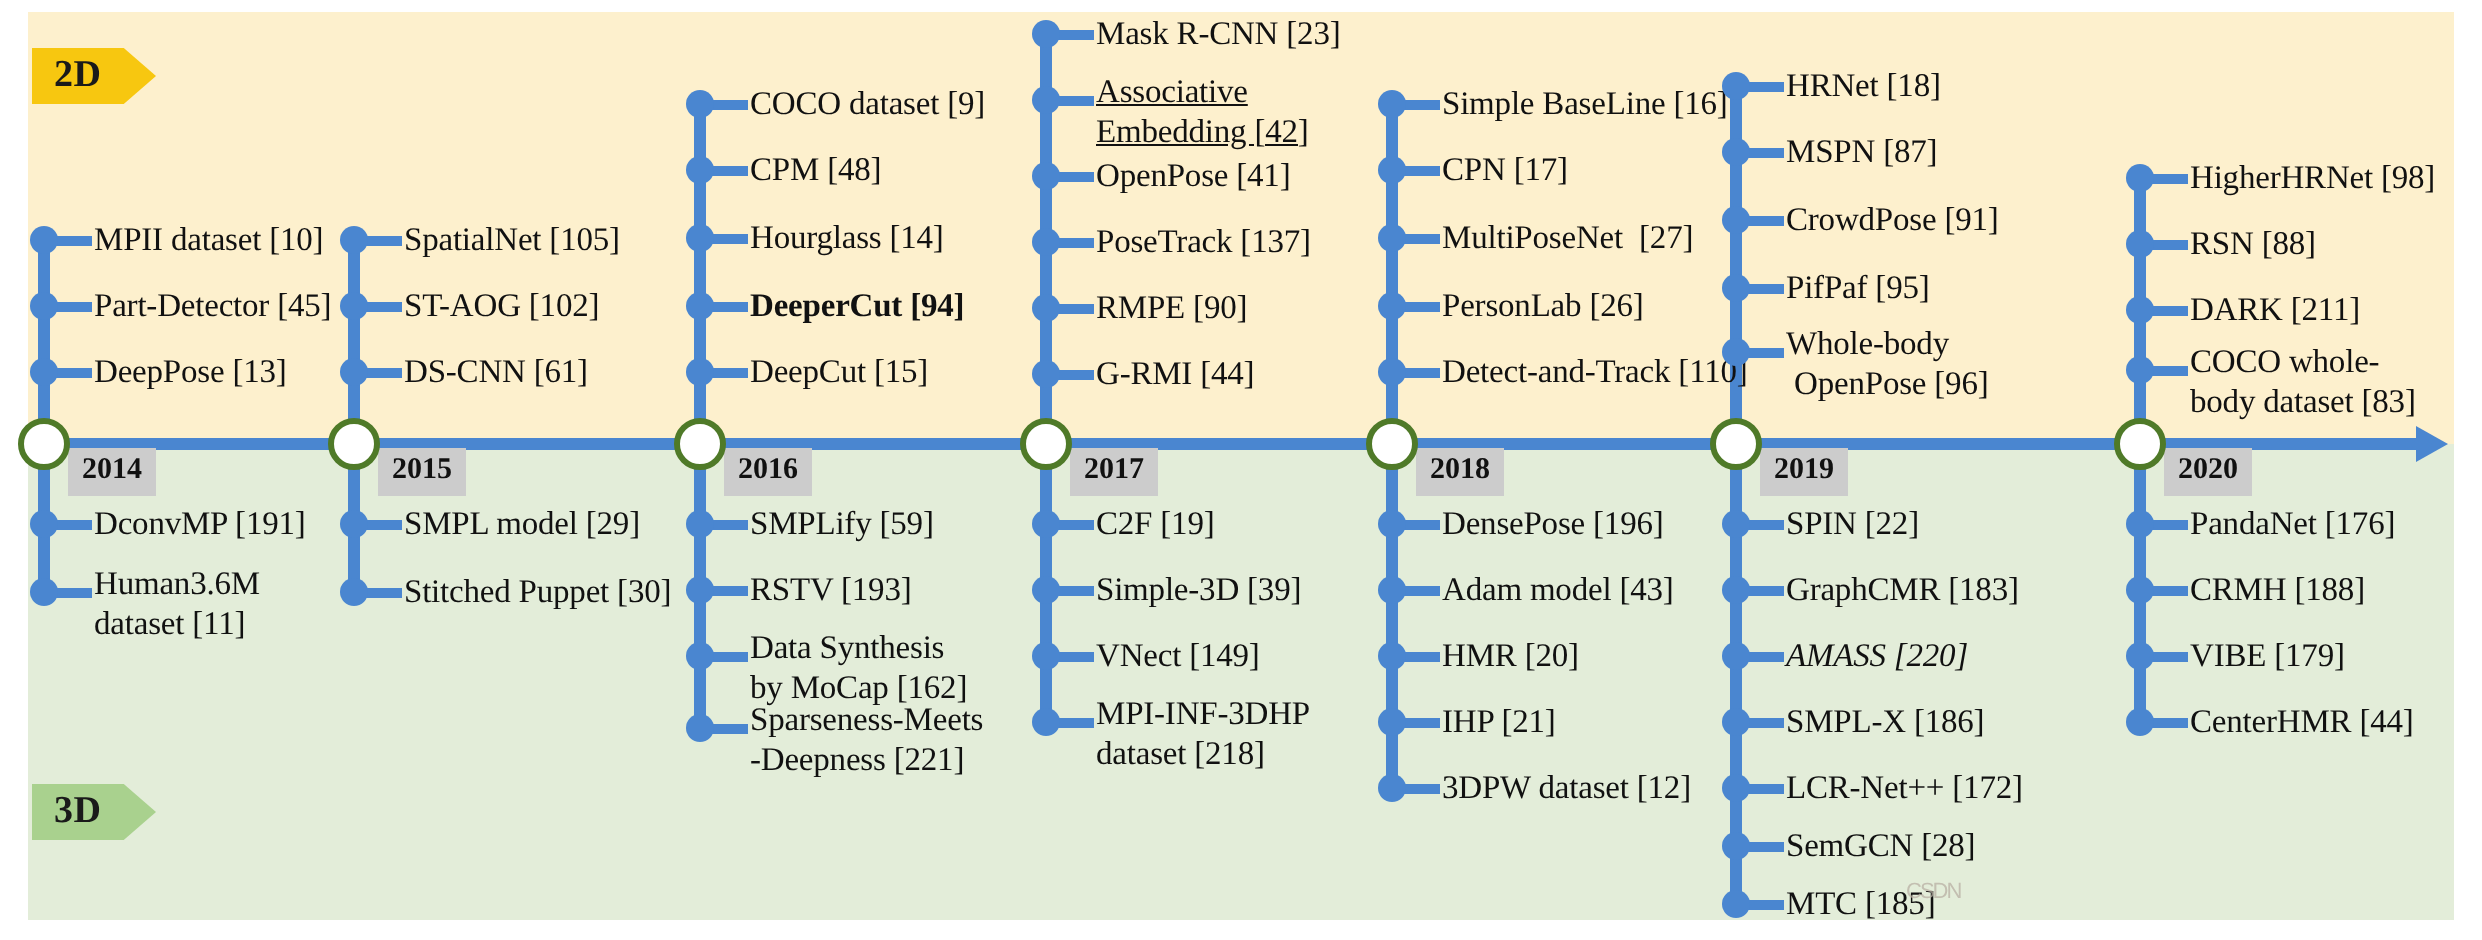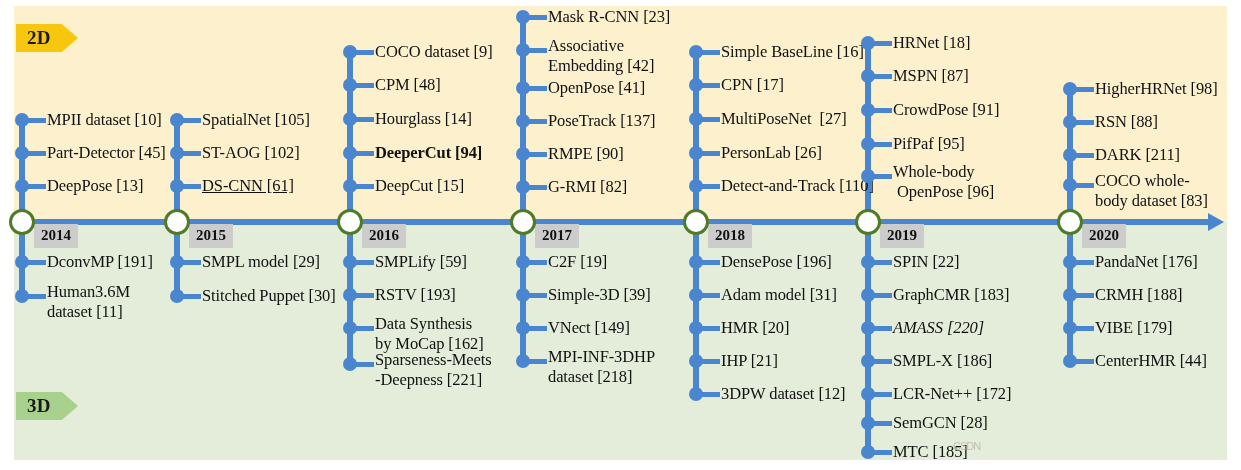--- a/index.html
+++ b/index.html
@@ -201,21 +201,21 @@
           <div class="entry-label" style="top: -10px;">SpatialNet [105]</div>
         </div>
         <div class="entry" style="top: 153px;">
           <div class="dot" style="top: -7px;"></div>
           <div class="tick" style="top: -2px; width: 20px;"></div>
           <div class="entry-label" style="top: -10px;">ST-AOG [102]</div>
         </div>
         <div class="entry" style="top: 186px;">
           <div class="dot" style="top: -7px;"></div>
           <div class="tick" style="top: -2px; width: 20px;"></div>
-          <div class="entry-label" style="top: -10px; text-decoration: underline;">DS-CNN [61]</div>
+          <div class="entry-label" style="top: -10px;">DS-CNN [61]</div>
         </div>
         <div class="entry" style="top: 262px;">
           <div class="dot" style="top: -7px;"></div>
           <div class="tick" style="top: -2px; width: 20px;"></div>
           <div class="entry-label" style="top: -10px;">SMPL model [29]</div>
         </div>
         <div class="entry" style="top: 296px;">
           <div class="dot" style="top: -7px;"></div>
           <div class="tick" style="top: -2px; width: 20px;"></div>
           <div class="entry-label" style="top: -10px;">Stitched Puppet [30]</div>
@@ -280,42 +280,42 @@
         <div class="stem" style="top: 17px; height: 202px;"></div>
         <div class="stem" style="top: 225px; height: 136px;"></div>
         <div class="entry" style="top: 17px;">
           <div class="dot" style="top: -7px;"></div>
           <div class="tick" style="top: -2px; width: 20px;"></div>
           <div class="entry-label" style="top: -10px;">Mask R-CNN [23]</div>
         </div>
         <div class="entry" style="top: 50px;">
           <div class="dot" style="top: -7px;"></div>
           <div class="tick" style="top: -2px; width: 20px;"></div>
-          <div class="entry-label two-line" style="top: -14px;">Associative
+          <div class="entry-label two-line" style="top: -14px; text-decoration: underline;">Associative
 Embedding [42]</div>
         </div>
         <div class="entry" style="top: 88px;">
           <div class="dot" style="top: -7px;"></div>
           <div class="tick" style="top: -2px; width: 20px;"></div>
           <div class="entry-label" style="top: -10px;">OpenPose [41]</div>
         </div>
         <div class="entry" style="top: 121px;">
           <div class="dot" style="top: -7px;"></div>
           <div class="tick" style="top: -2px; width: 20px;"></div>
           <div class="entry-label" style="top: -10px;">PoseTrack [137]</div>
         </div>
         <div class="entry" style="top: 154px;">
           <div class="dot" style="top: -7px;"></div>
           <div class="tick" style="top: -2px; width: 20px;"></div>
           <div class="entry-label" style="top: -10px;">RMPE [90]</div>
         </div>
         <div class="entry" style="top: 187px;">
           <div class="dot" style="top: -7px;"></div>
           <div class="tick" style="top: -2px; width: 20px;"></div>
-          <div class="entry-label" style="top: -10px;">G-RMI [82]</div>
+          <div class="entry-label" style="top: -10px;">G-RMI [44]</div>
         </div>
         <div class="entry" style="top: 262px;">
           <div class="dot" style="top: -7px;"></div>
           <div class="tick" style="top: -2px; width: 20px;"></div>
           <div class="entry-label" style="top: -10px;">C2F [19]</div>
         </div>
         <div class="entry" style="top: 295px;">
           <div class="dot" style="top: -7px;"></div>
           <div class="tick" style="top: -2px; width: 20px;"></div>
           <div class="entry-label" style="top: -10px;">Simple-3D [39]</div>
@@ -363,21 +363,21 @@
           <div class="entry-label" style="top: -10px;">Detect-and-Track [110]</div>
         </div>
         <div class="entry" style="top: 262px;">
           <div class="dot" style="top: -7px;"></div>
           <div class="tick" style="top: -2px; width: 20px;"></div>
           <div class="entry-label" style="top: -10px;">DensePose [196]</div>
         </div>
         <div class="entry" style="top: 295px;">
           <div class="dot" style="top: -7px;"></div>
           <div class="tick" style="top: -2px; width: 20px;"></div>
-          <div class="entry-label" style="top: -10px;">Adam model [31]</div>
+          <div class="entry-label" style="top: -10px;">Adam model [43]</div>
         </div>
         <div class="entry" style="top: 328px;">
           <div class="dot" style="top: -7px;"></div>
           <div class="tick" style="top: -2px; width: 20px;"></div>
           <div class="entry-label" style="top: -10px;">HMR [20]</div>
         </div>
         <div class="entry" style="top: 361px;">
           <div class="dot" style="top: -7px;"></div>
           <div class="tick" style="top: -2px; width: 20px;"></div>
           <div class="entry-label" style="top: -10px;">IHP [21]</div>

